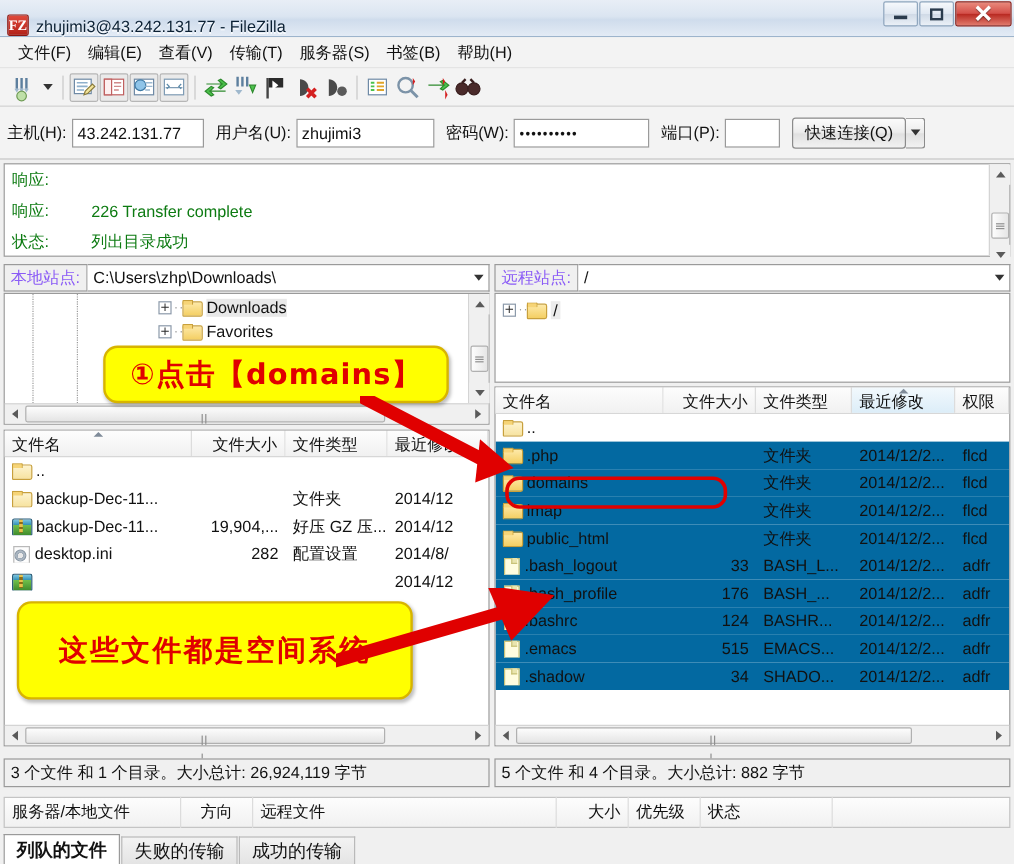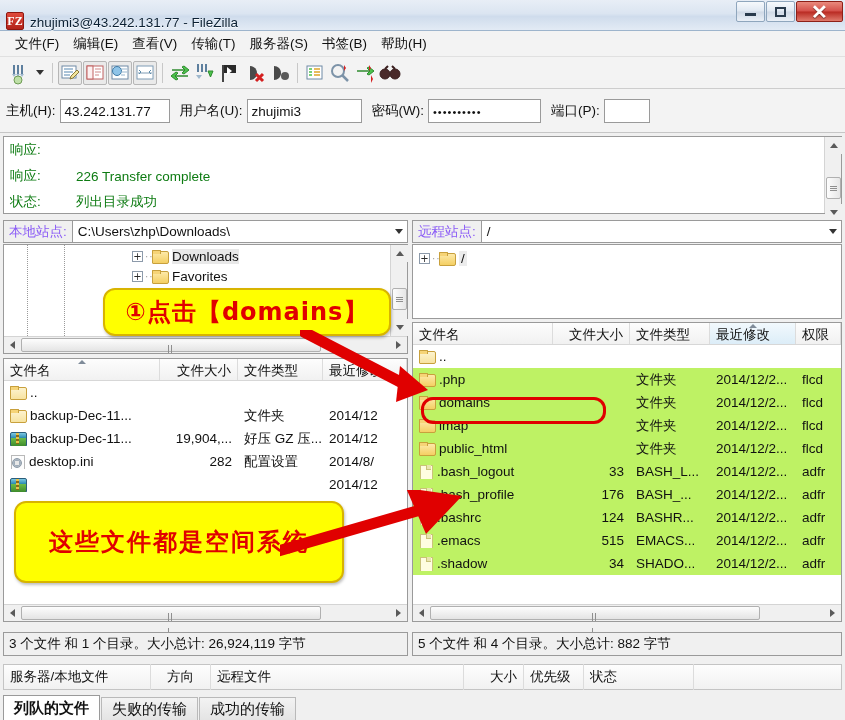--- a/index.html
+++ b/index.html
@@ -217,21 +217,21 @@
     position:absolute; left:50%; top:1px; margin-left:-4px;
     width:0;height:0;border-left:4px solid transparent;border-right:4px solid transparent;border-bottom:4px solid #7f8b99;
   }
 
   
   .flist { position: absolute; left:0; right:0; overflow:hidden; }
   .frow { display: flex; height: 23px; align-items: center; font-size: 13.5px; color: #111; }
   .frow .c-name { display:flex; align-items:center; overflow:hidden; white-space:nowrap; padding-left:6px; }
   .frow .c { overflow:hidden; white-space:nowrap; padding: 0 6px; }
   .frow .c.rt { text-align: right; }
-  .frow.hl { background: #bef264; }
+  .frow.hl { background: #0369a1; }
 
   
   .hsb {
     position:absolute; height:17px; background:#f0f0f0;
     display:flex; align-items:center; border-top:1px solid #d4d4d4;
   }
   .hsb .hbtn { width:17px;height:17px;display:flex;align-items:center;justify-content:center; }
   .hsb .htrack { flex:1; height:17px; position:relative; }
   .hsb .hthumb {
     position:absolute; left:0; top:1px; height:14px;
@@ -431,20 +431,26 @@
 
   <div class="qcbar">
     <div class="qc-label">主机(H):</div>
     <div class="qc-input" style="width:110px">43.242.131.77</div>
     <div class="qc-label">用户名(U):</div>
     <div class="qc-input" style="width:115px">zhujimi3</div>
     <div class="qc-label">密码(W):</div>
     <div class="qc-input" style="width:113px;font-size:11px;letter-spacing:1px">••••••••••</div>
     <div class="qc-label">端口(P):</div>
     <div class="qc-input" style="width:46px"></div>
+    <div style="display:flex;align-items:center">
+      <div class="qc-btn">快速连接(Q)</div>
+      <div class="qc-drop">
+          <div class="caret-dn"></div>
+        </div>
+    </div>
   </div>
 
   <div class="logpane">
     <div class="logrow">
       <div class="log-kind">响应:</div>
     </div>
     <div class="logrow">
       <div class="log-kind">响应:</div>
       <div class="log-msg">226 Transfer complete</div>
     </div>
@@ -787,21 +793,21 @@
   <svg class="arrow-svg" style="left:300px;top:330px;width:260px;height:110px">
     <path d="M4 2 L112 58" stroke="#e00000" stroke-width="11" stroke-linecap="round" fill="none"></path>
     <path d="M100 36 L128 60 L96 72 Z" fill="#e00000"></path>
   </svg>
 
   <svg class="arrow-svg" style="left:280px;top:490px;width:200px;height:80px">
     <path d="M-40 72 L168 12" stroke="#e00000" stroke-width="11" stroke-linecap="round" fill="none"></path>
     <path d="M126 -2 L182 6 L146 44 Z" fill="#e00000"></path>
   </svg>
 
-  <div class="callout" style="left:103px;top:288px;width:288px;height:48px;font-size:24px;letter-spacing:1px">①点击【domains】</div>
+  <div class="callout" style="left:86px;top:288px;width:288px;height:48px;font-size:24px;letter-spacing:1px">①点击【domains】</div>
 
   <div class="callout" style="left:14px;top:501px;width:330px;height:82px;flex-direction:column;font-size:24px;line-height:1.45;letter-spacing:2px">
     <div>这些文件都是空间系统</div>
   </div>
 
   <div class="redbox" style="left:421px;top:397px;width:185px;height:27px"></div>
 
 </div>
 
 </body></html>

